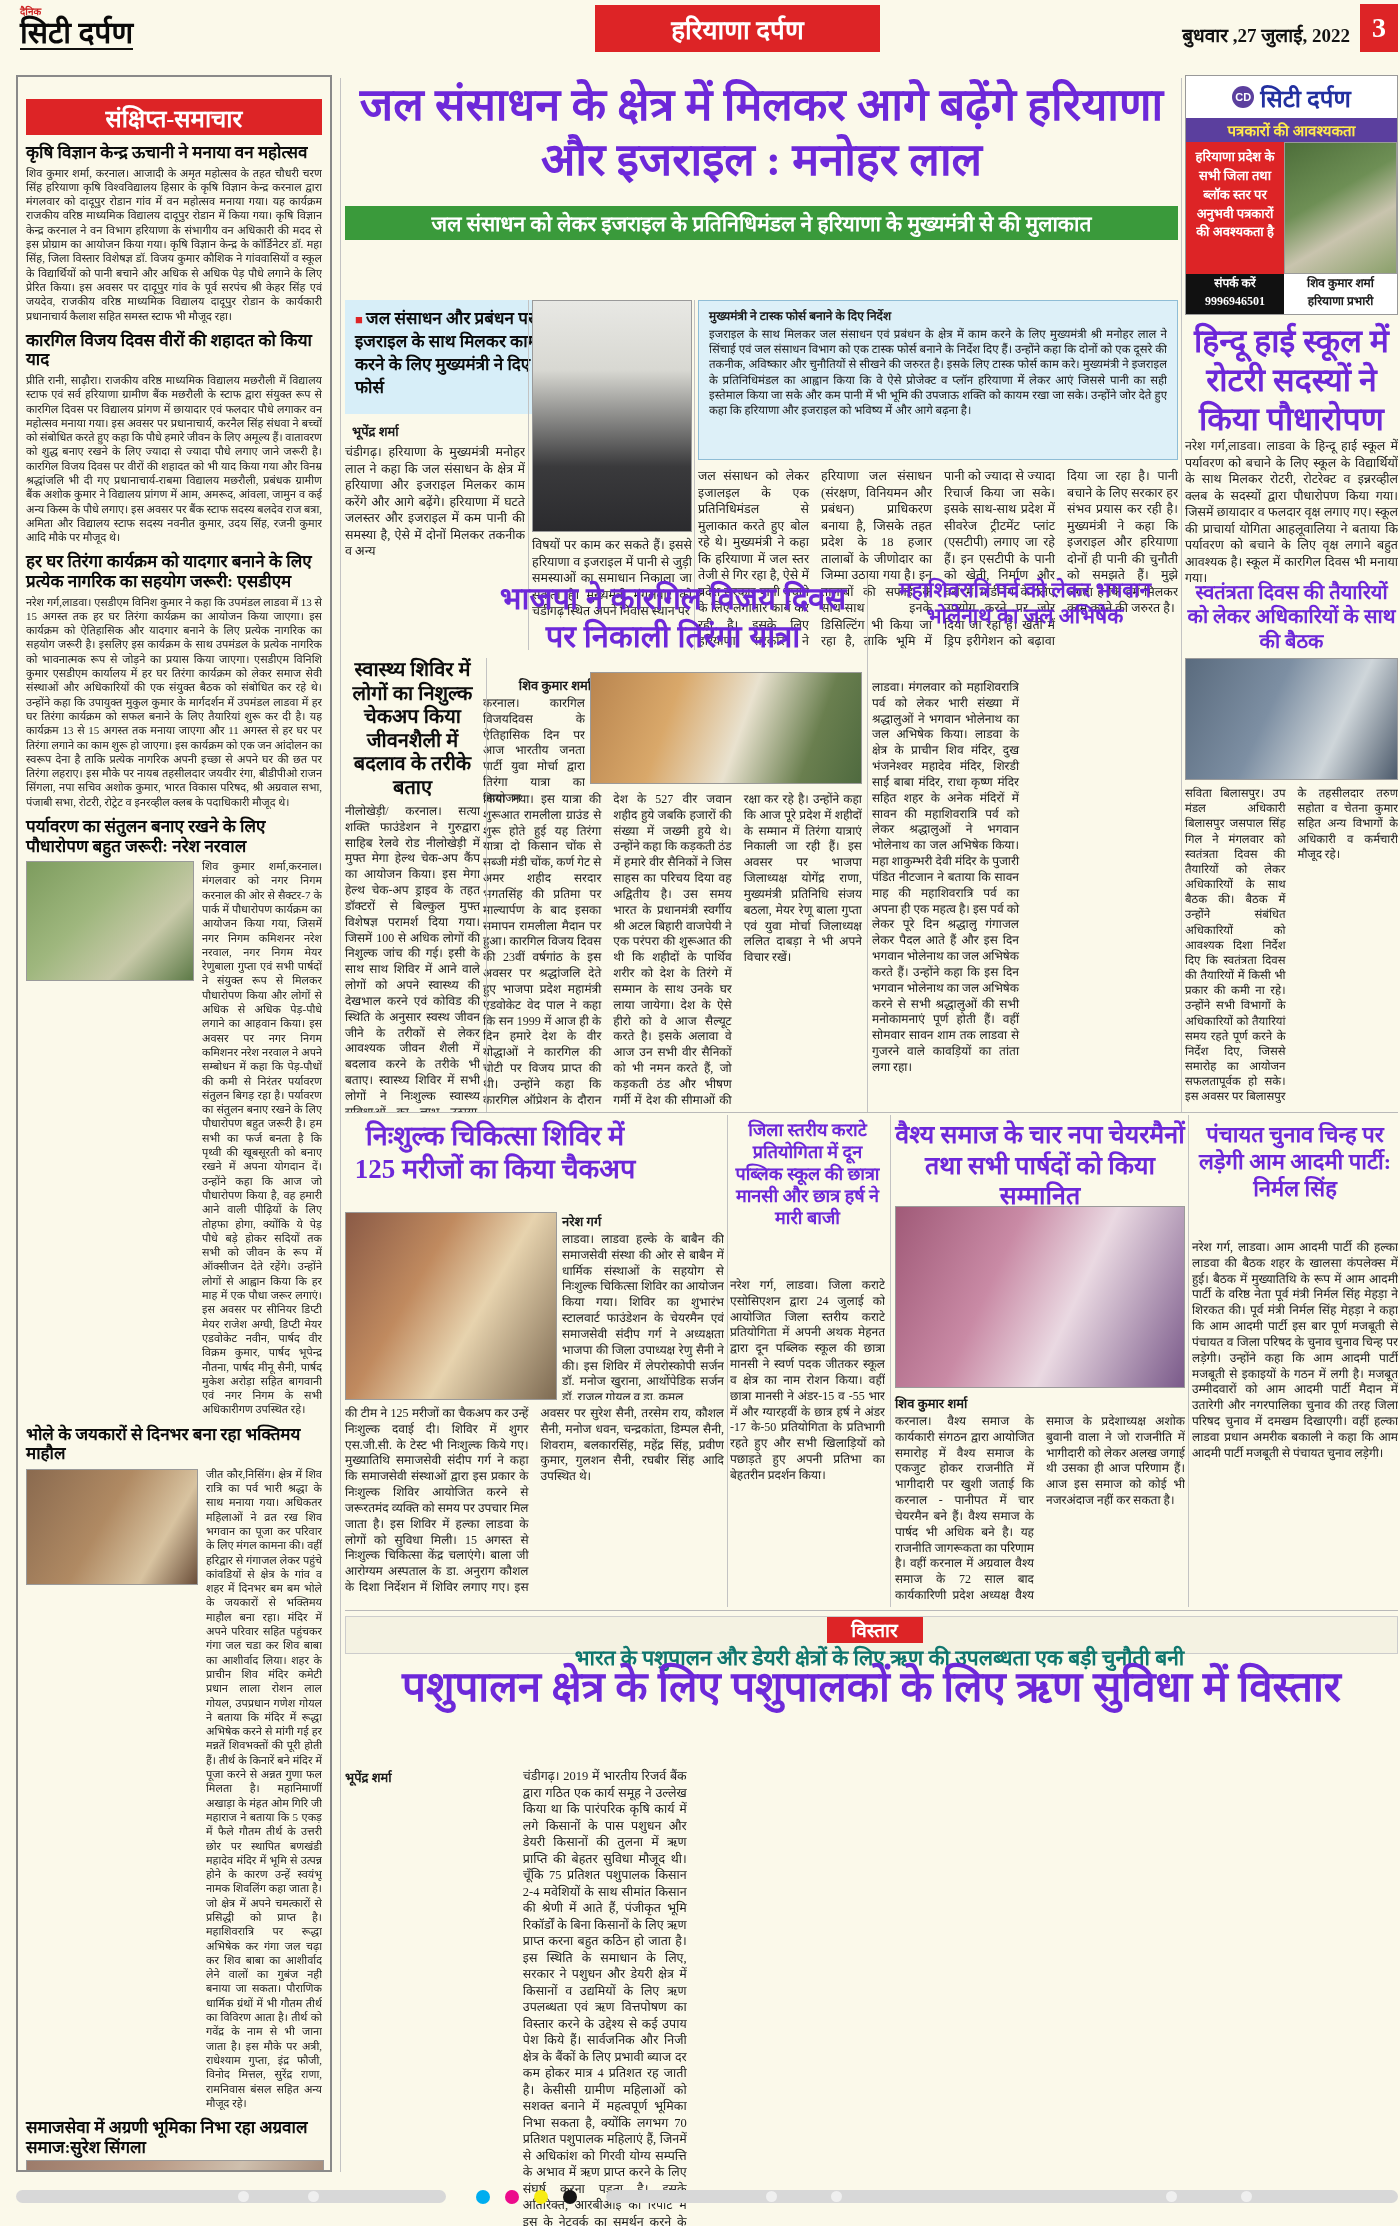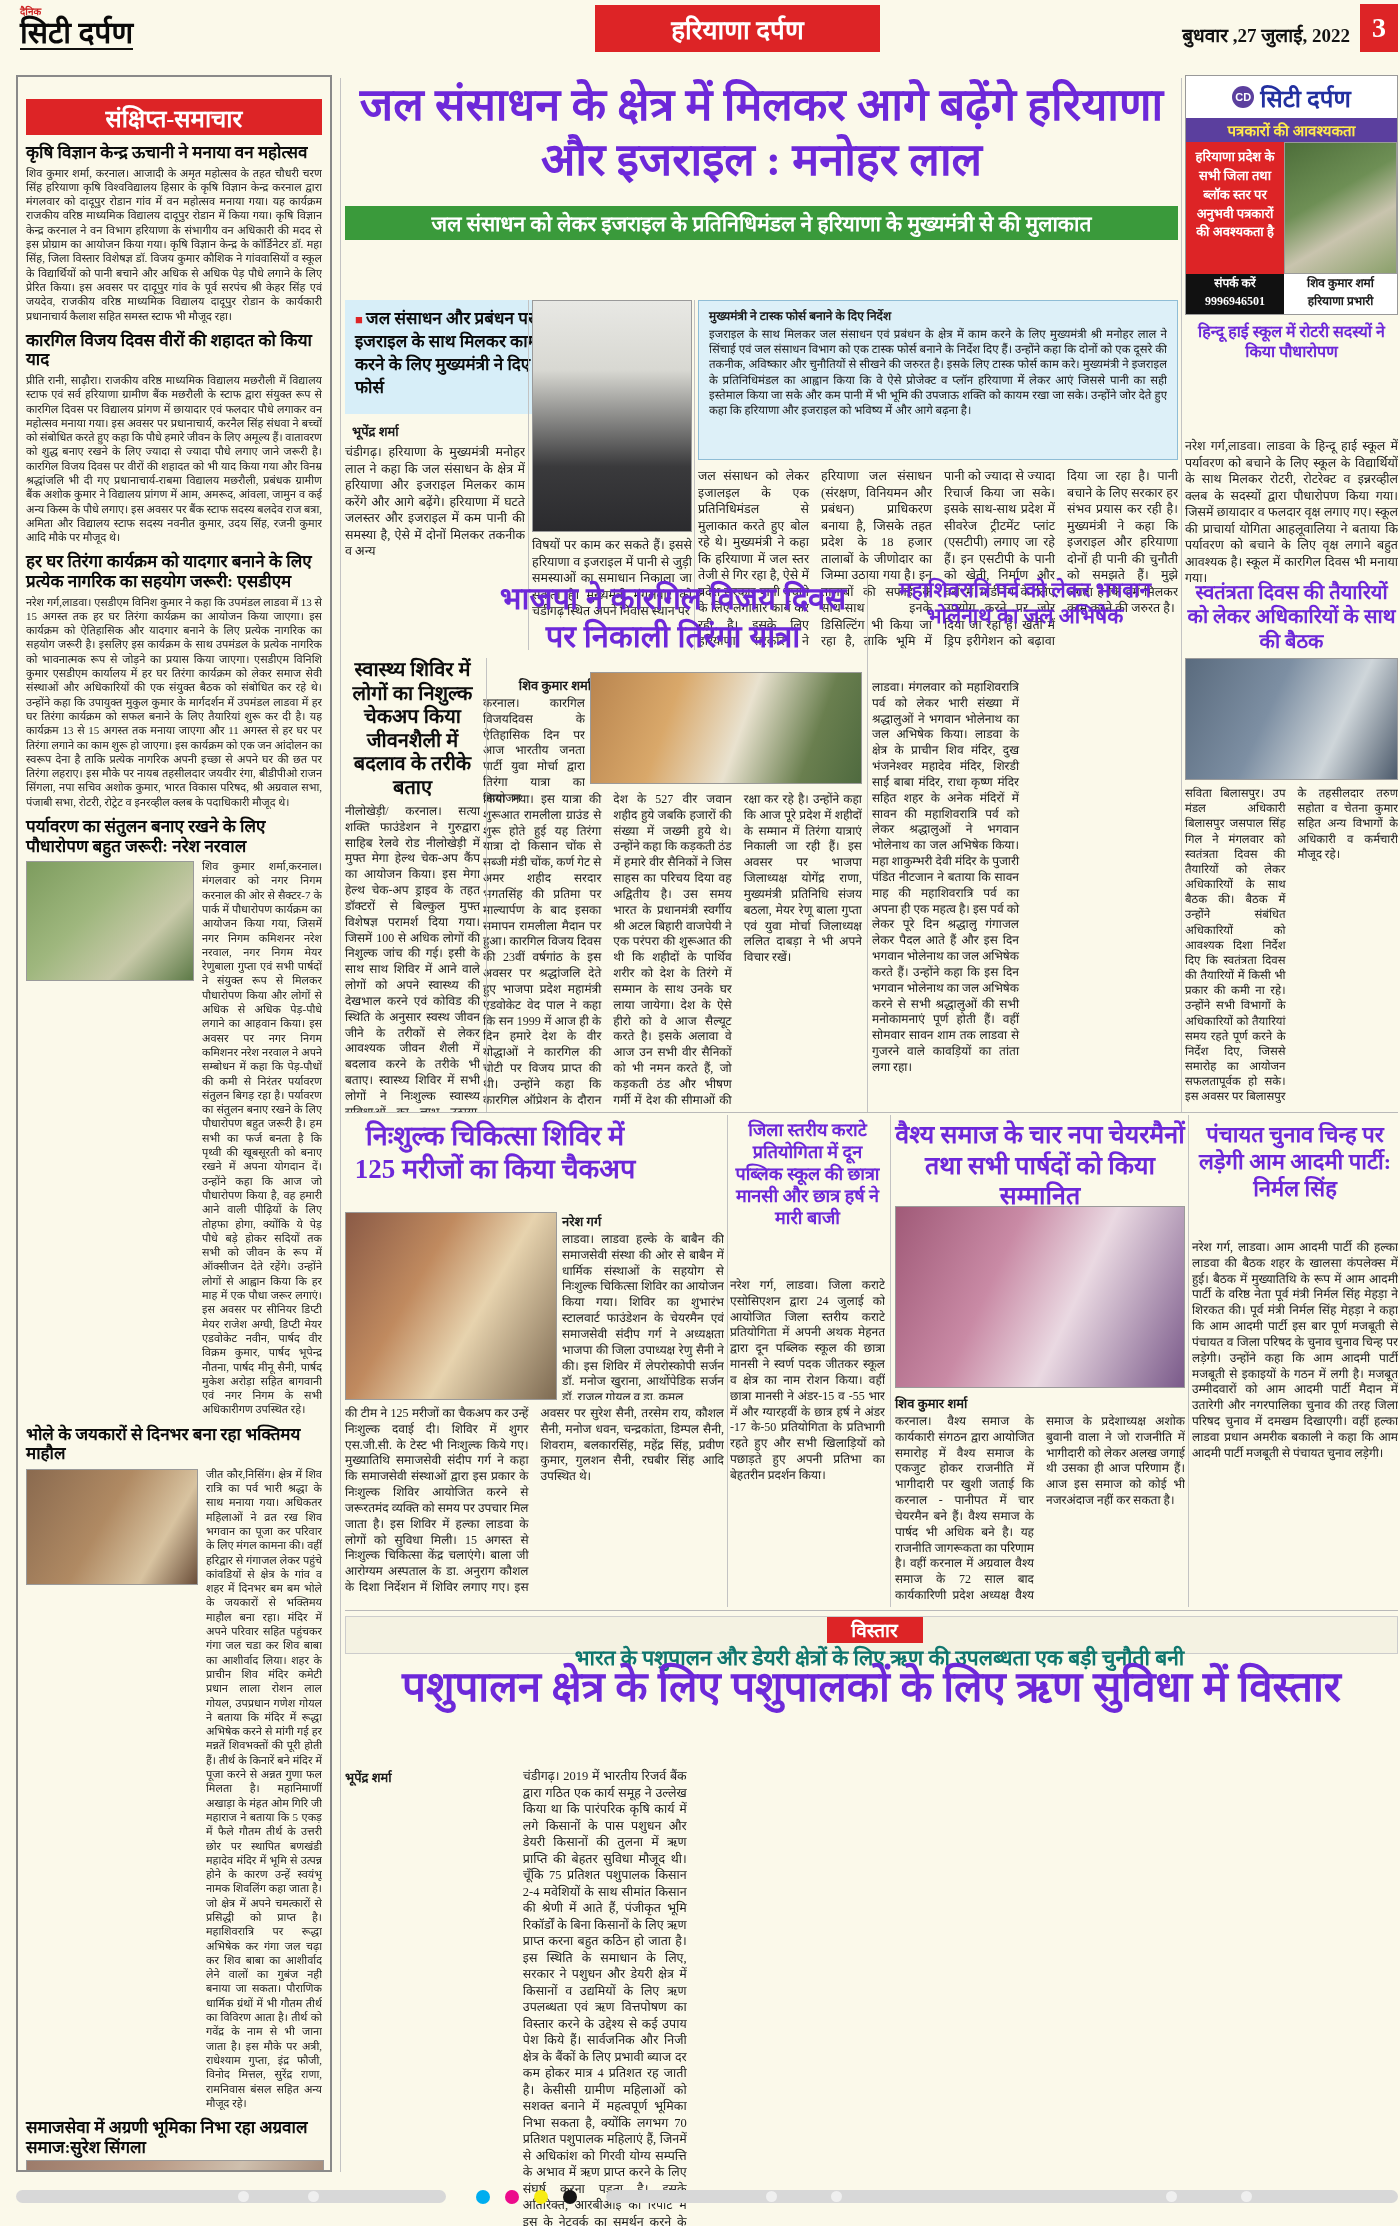--- a/index.html
+++ b/index.html
@@ -116,21 +116,21 @@
 
   <div class="abs ph" style="left:532px;top:300px;width:160px;height:232px;background:linear-gradient(180deg,#e8e8e4 0%,#d8d8d2 30%,#3a3a3c 72%,#2b2b2e);"></div>
   <div class="abs bd" style="left:532px;top:537px;width:160px;height:113px;font-size:12.5px;">विषयों पर काम कर सकते हैं। इससे हरियाणा व इजराइल में पानी से जुड़ी समस्याओं का समाधान निकाला जा सकता है। मुख्यमंत्री मंगलवार को चंडीगढ़ स्थित अपने निवास स्थान पर</div>
 
   <div class="abs infobox" style="left:698px;top:300px;width:480px;height:160px;">
     <div style="text-align:left;font-weight:800;font-size:12px;margin-bottom:3px;">मुख्यमंत्री ने टास्क फोर्स बनाने के दिए निर्देश</div>
     <div class="bd" style="font-size:11.5px;height:118px;">इजराइल के साथ मिलकर जल संसाधन एवं प्रबंधन के क्षेत्र में काम करने के लिए मुख्यमंत्री श्री मनोहर लाल ने सिंचाई एवं जल संसाधन विभाग को एक टास्क फोर्स बनाने के निर्देश दिए हैं। उन्होंने कहा कि दोनों को एक दूसरे की तकनीक, अविष्कार और चुनौतियों से सीखने की जरुरत है। इसके लिए टास्क फोर्स काम करे। मुख्यमंत्री ने इजराइल के प्रतिनिधिमंडल का आह्वान किया कि वे ऐसे प्रोजेक्ट व प्लॉन हरियाणा में लेकर आएं जिससे पानी का सही इस्तेमाल किया जा सके और कम पानी में भी भूमि की उपजाऊ शक्ति को कायम रखा जा सके। उन्होंने जोर देते हुए कहा कि हरियाणा और इजराइल को भविष्य में और आगे बढ़ना है।</div>
   </div>
   <div class="abs bd cols4" style="left:698px;top:468px;width:480px;height:182px;font-size:12.5px;">जल संसाधन को लेकर इजालइल के एक प्रतिनिधिमंडल से मुलाकात करते हुए बोल रहे थे। मुख्यमंत्री ने कहा कि हरियाणा में जल स्तर तेजी से गिर रहा है, ऐसे में प्रदेश सरकार पानी बचाने के लिए लगातार कार्य कर रही है। इसके लिए हरियाणा सरकार ने हरियाणा जल संसाधन (संरक्षण, विनियमन और प्रबंधन) प्राधिकरण बनाया है, जिसके तहत प्रदेश के 18 हजार तालाबों के जीणोदार का जिम्मा उठाया गया है। इन तालाबों की सफाई के साथ-साथ इनके डिसिल्टिंग भी किया जा रहा है, ताकि भूमि में पानी को ज्यादा से ज्यादा रिचार्ज किया जा सके। इसके साथ-साथ प्रदेश में सीवरेज ट्रीटमेंट प्लांट (एसटीपी) लगाए जा रहे हैं। इन एसटीपी के पानी को खेती, निर्माण और घरों में गार्डनिंग के लिए उपयोग करने पर जोर दिया जा रहा है। खेती में ड्रिप इरीगेशन को बढ़ावा दिया जा रहा है। पानी बचाने के लिए सरकार हर संभव प्रयास कर रही है। मुख्यमंत्री ने कहा कि इजराइल और हरियाणा दोनों ही पानी की चुनौती को समझते हैं। मुझे लगता है कि हमें मिलकर काम करने की जरुरत है।</div>
 
-  <div class="abs hlxl" style="left:1185px;top:322px;width:213px;height:110px;font-size:16px;">हिन्दू हाई स्कूल में रोटरी सदस्यों ने किया पौधारोपण</div>
+  <div class="abs hlxl" style="left:1185px;top:322px;width:213px;height:110px;font-size:32px;">हिन्दू हाई स्कूल में रोटरी सदस्यों ने किया पौधारोपण</div>
   <div class="abs bd" style="left:1185px;top:438px;width:213px;height:212px;font-size:12.5px;">नरेश गर्ग,लाडवा। लाडवा के हिन्दू हाई स्कूल में पर्यावरण को बचाने के लिए स्कूल के विद्यार्थियों के साथ मिलकर रोटरी, रोटरेक्ट व इन्नरव्हील क्लब के सदस्यों द्वारा पौधारोपण किया गया। जिसमें छायादार व फलदार वृक्ष लगाए गए। स्कूल की प्राचार्या योगिता आहलूवालिया ने बताया कि पर्यावरण को बचाने के लिए वृक्ष लगाने बहुत आवश्यक है। स्कूल में कारगिल दिवस भी मनाया गया।</div>
 
   <div class="abs vr" style="left:340px;top:78px;height:2094px;"></div>
   <div class="abs vr" style="left:1181px;top:78px;height:1034px;"></div>
   <div class="abs vr" style="left:694px;top:300px;height:350px;"></div>
   <div class="abs vr" style="left:528px;top:300px;height:350px;"></div>
 
   <div class="abs hl" style="left:345px;top:658px;width:135px;height:142px;font-size:20px;text-align:center;">स्वास्थ्य शिविर में लोगों का निशुल्क चेकअप किया जीवनशैली में बदलाव के तरीके बताए</div>
   <div class="abs hlxl" style="left:483px;top:580px;width:380px;height:90px;font-size:31px;">भाजपा ने कारगिल विजय दिवस पर निकाली तिरंगा यात्रा</div>
   <div class="abs hlxl" style="left:872px;top:578px;width:306px;height:94px;font-size:21px;">महाशिवरात्रि पर्व को लेकर भगवान भोलेनाथ का जल अभिषेक</div>

